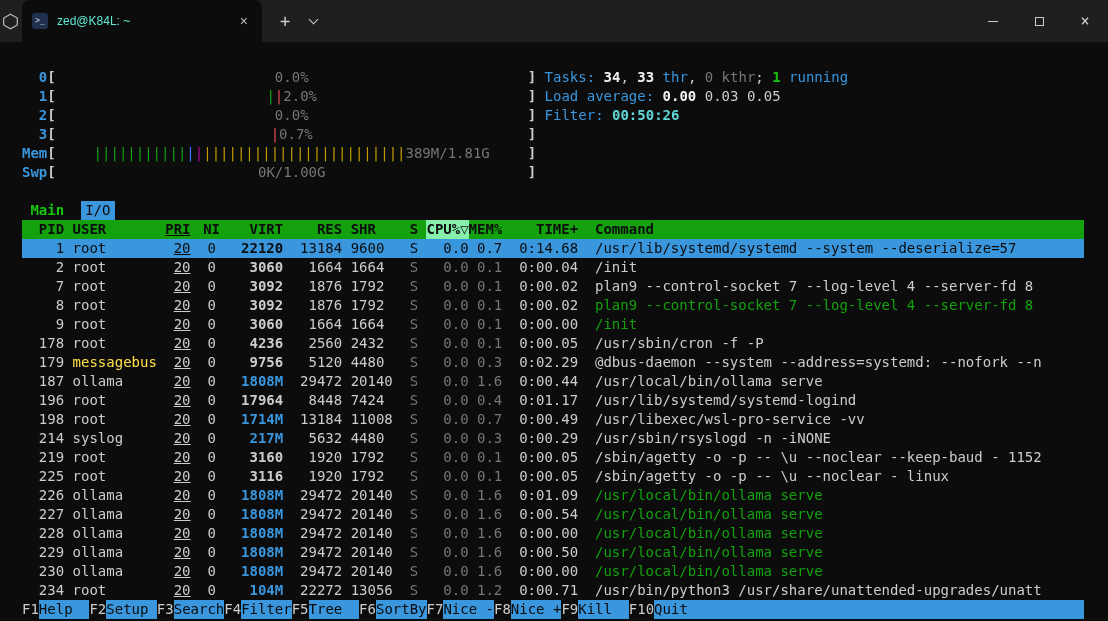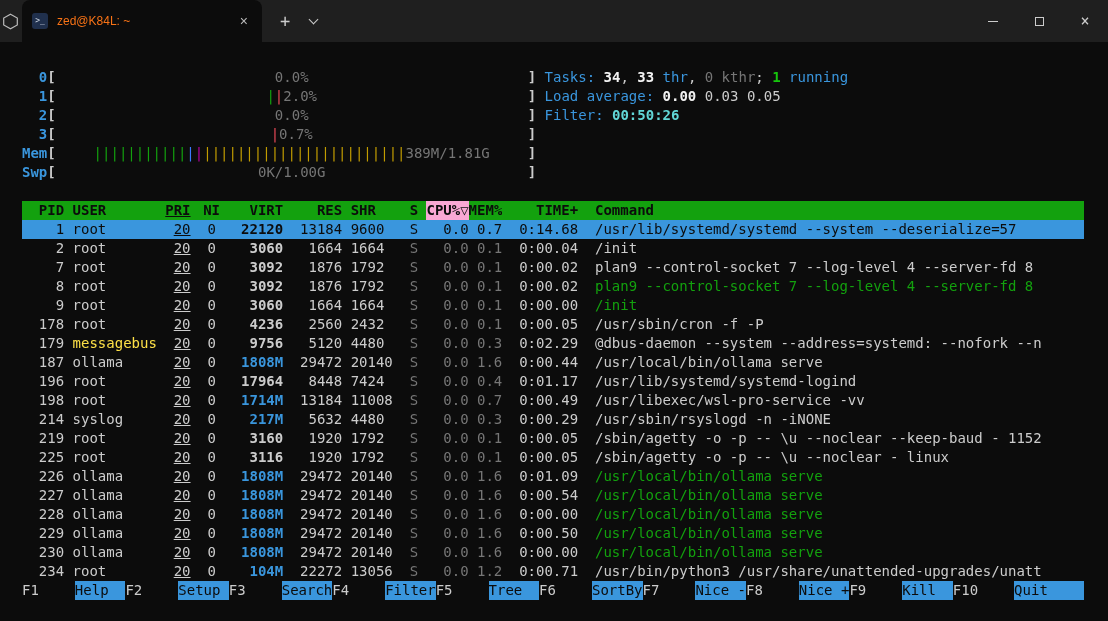--- a/index.html
+++ b/index.html
@@ -6,21 +6,21 @@
   html,body { width:1108px; height:621px; overflow:hidden; }
   body { background:#0C0C0C; font-family:"DejaVu Sans Mono","Liberation Mono",monospace; }
 
   
   .titlebar { height:42px; background:#1F1F1F; display:flex; align-items:stretch; }
   .win-icon { width:22px; display:flex; align-items:center; justify-content:flex-start; padding-left:2px; }
   .tab { width:240px; background:#0C0C0C; border-radius:8px 8px 0 0; display:flex; align-items:center;
          padding:0 10px; gap:9px; font-family:"Liberation Sans","DejaVu Sans",sans-serif; }
   .tab-icon { width:16px; height:16px; border-radius:3px; background:#20304d; color:#cfd8e3;
               font-size:8px; line-height:16px; text-align:center; font-family:"DejaVu Sans Mono",monospace; flex-shrink:0; }
-  .tab-title { color:#f97316; font-size:12px; white-space:nowrap; overflow:hidden; flex:1; }
+  .tab-title { color:#5eead4; font-size:12px; white-space:nowrap; overflow:hidden; flex:1; }
   .tab-close { color:#BBBBBB; font-size:14px; line-height:14px; padding:1px 4px; border-radius:3px; }
   .newtab { color:#CCCCCC; font-size:17px; display:flex; align-items:center; padding:0 10px; margin-left:8px; }
   .tabdrop { display:flex; align-items:center; padding:0 10px; }
   .chev { width:7px; height:7px; border-right:1.5px solid #CCCCCC; border-bottom:1.5px solid #CCCCCC;
           transform:rotate(45deg); margin-top:-4px; }
   .tb-spacer { flex:1; }
   .winctl { display:flex; }
   .wbtn { width:46px; display:flex; align-items:center; justify-content:center; color:#CCCCCC; font-size:15px; }
   .minline { width:10px; height:1px; background:#CCCCCC; display:inline-block; }
   .maxbox { width:9px; height:9px; border:1px solid #CCCCCC; display:inline-block; }
@@ -62,29 +62,29 @@
   .c-res  { width:6ch;  text-align:right; margin-left:1ch; }
   .c-shr  { width:6ch;  text-align:left; margin-left:1ch; }
   .c-s    { width:1ch;  margin-left:1ch; }
   .c-cpu  { width:5ch;  text-align:right; margin-left:1ch; }
   .c-mem  { width:4ch;  text-align:right; }
   .c-time { width:8ch;  text-align:right; margin-left:1ch; }
   .c-cmd  { flex:1 1 auto; min-width:0; margin-left:2ch; }
 
   .hrow { background:#13A10E; }
   .hrow .cell { color:#0C0C0C; font-weight:bold; }
-  .hrow .sortcol { background:#f9a8d4; }
+  .hrow .sortcol { background:#86efac; }
 
   .prow { height:19px; display:flex; white-space:pre; }
   .prow.sel { background:#3A96DD; }
   .prow.sel .cell { color:#0C0C0C !important; }
 
   
   .fnbar { display:flex; }
-  .fnitem { display:flex;gap:36px; }
+  .fnitem { display:flex; }
   .fnkey { color:#CCCCCC; white-space:pre; }
   .fnlabel { display:inline-block; width:6ch; background:#3A96DD; color:#0C0C0C; white-space:pre; }
   .fnfill { flex:1; background:#3A96DD; }
 </style>
 </head>
 <body>
 
 <div class="titlebar">
   <div class="win-icon">
     <svg width="17" height="17" viewBox="0 0 20 20">
@@ -116,20 +116,21 @@
   <div class="content">
     <div>
         <div class="line"><span class="meter"><span class="mlabel">  0</span><span class="mbr">[</span><span class="minner"><span class="ticks"></span><span class="mpct">0.0%</span></span><span class="mbr">]</span></span><span class="gap1"> </span><span class="iline"><span class="c-cyan">Tasks: </span><span class="c-bold">34</span><span class="c-fg">, </span><span class="c-bold">33</span><span class="c-cyan"> thr</span><span class="c-fg">, </span><span class="c-shadow">0</span><span class="c-shadow"> kthr</span><span class="c-fg">; </span><span class="c-bgreen">1</span><span class="c-cyan"> running</span></span></div>
         <div class="line"><span class="meter"><span class="mlabel">  1</span><span class="mbr">[</span><span class="minner"><span class="ticks"><span class="tick-green">|</span><span class="tick-red">|</span></span><span class="mpct">2.0%</span></span><span class="mbr">]</span></span><span class="gap1"> </span><span class="iline"><span class="c-cyan">Load average: </span><span class="c-bold">0.00 </span><span class="c-fg">0.03 </span><span class="c-fg">0.05</span></span></div>
         <div class="line"><span class="meter"><span class="mlabel">  2</span><span class="mbr">[</span><span class="minner"><span class="ticks"></span><span class="mpct">0.0%</span></span><span class="mbr">]</span></span><span class="gap1"> </span><span class="iline"><span class="c-cyan">Filter: </span><span class="c-bcyan">00:50:26</span></span></div>
         <div class="line"><span class="meter"><span class="mlabel">  3</span><span class="mbr">[</span><span class="minner"><span class="ticks"><span class="tick-red">|</span></span><span class="mpct">0.7%</span></span><span class="mbr">]</span></span><span class="gap1"> </span></div>
         <div class="line"><span class="meter"><span class="mlabel">Mem</span><span class="mbr">[</span><span class="minner"><span class="ticks"><span class="tick-green">|||||||||||</span><span class="tick-blue">|</span><span class="tick-magenta">|</span><span class="tick-yellow">||||||||||||||||||||||||</span></span><span class="mpct">389M/1.81G</span></span><span class="mbr">]</span></span><span class="gap1"> </span></div>
         <div class="line"><span class="meter"><span class="mlabel">Swp</span><span class="mbr">[</span><span class="minner"><span class="ticks"></span><span class="mpct">0K/1.00G</span></span><span class="mbr">]</span></span><span class="gap1"> </span></div>
       </div>
     <div class="line"></div>
+    <div class="line stline"><span class="st-active">Main</span><span class="st-inactive">I/O</span></div>
     <div class="line hrow"><span class="cell c-pid">PID</span><span class="cell c-user">USER</span><span class="cell c-pri">PRI</span><span class="cell c-ni">NI</span><span class="cell c-virt">VIRT</span><span class="cell c-res">RES</span><span class="cell c-shr">SHR</span><span class="cell c-s">S</span><span class="cell c-cpu sortcol">CPU%▽</span><span class="cell c-mem">MEM%</span><span class="cell c-time">TIME+</span><span class="cell c-cmd">Command</span></div>
     <div>
         <div class="prow sel"><span class="cell c-pid c-fg">1</span><span class="cell c-user c-fg">root</span><span class="cell c-pri c-fg">20</span><span class="cell c-ni c-fg">0</span><span class="cell c-virt c-fg">22120</span><span class="cell c-res c-fg">13184</span><span class="cell c-shr c-fg">9600</span><span class="cell c-s c-shadow">S</span><span class="cell c-cpu c-shadow">0.0</span><span class="cell c-mem c-shadow">0.7</span><span class="cell c-time c-fg">0:14.68</span><span class="cell c-cmd c-fg">/usr/lib/systemd/systemd --system --deserialize=57</span></div>
         <div class="prow"><span class="cell c-pid c-fg">2</span><span class="cell c-user c-fg">root</span><span class="cell c-pri c-fg">20</span><span class="cell c-ni c-fg">0</span><span class="cell c-virt c-fg">3060</span><span class="cell c-res c-fg">1664</span><span class="cell c-shr c-fg">1664</span><span class="cell c-s c-shadow">S</span><span class="cell c-cpu c-shadow">0.0</span><span class="cell c-mem c-shadow">0.1</span><span class="cell c-time c-fg">0:00.04</span><span class="cell c-cmd c-fg">/init</span></div>
         <div class="prow"><span class="cell c-pid c-fg">7</span><span class="cell c-user c-fg">root</span><span class="cell c-pri c-fg">20</span><span class="cell c-ni c-fg">0</span><span class="cell c-virt c-fg">3092</span><span class="cell c-res c-fg">1876</span><span class="cell c-shr c-fg">1792</span><span class="cell c-s c-shadow">S</span><span class="cell c-cpu c-shadow">0.0</span><span class="cell c-mem c-shadow">0.1</span><span class="cell c-time c-fg">0:00.02</span><span class="cell c-cmd c-fg">plan9 --control-socket 7 --log-level 4 --server-fd 8</span></div>
         <div class="prow"><span class="cell c-pid c-fg">8</span><span class="cell c-user c-fg">root</span><span class="cell c-pri c-fg">20</span><span class="cell c-ni c-fg">0</span><span class="cell c-virt c-fg">3092</span><span class="cell c-res c-fg">1876</span><span class="cell c-shr c-fg">1792</span><span class="cell c-s c-shadow">S</span><span class="cell c-cpu c-shadow">0.0</span><span class="cell c-mem c-shadow">0.1</span><span class="cell c-time c-fg">0:00.02</span><span class="cell c-cmd c-green">plan9 --control-socket 7 --log-level 4 --server-fd 8</span></div>
         <div class="prow"><span class="cell c-pid c-fg">9</span><span class="cell c-user c-fg">root</span><span class="cell c-pri c-fg">20</span><span class="cell c-ni c-fg">0</span><span class="cell c-virt c-fg">3060</span><span class="cell c-res c-fg">1664</span><span class="cell c-shr c-fg">1664</span><span class="cell c-s c-shadow">S</span><span class="cell c-cpu c-shadow">0.0</span><span class="cell c-mem c-shadow">0.1</span><span class="cell c-time c-fg">0:00.00</span><span class="cell c-cmd c-green">/init</span></div>
         <div class="prow"><span class="cell c-pid c-fg">178</span><span class="cell c-user c-fg">root</span><span class="cell c-pri c-fg">20</span><span class="cell c-ni c-fg">0</span><span class="cell c-virt c-fg">4236</span><span class="cell c-res c-fg">2560</span><span class="cell c-shr c-fg">2432</span><span class="cell c-s c-shadow">S</span><span class="cell c-cpu c-shadow">0.0</span><span class="cell c-mem c-shadow">0.1</span><span class="cell c-time c-fg">0:00.05</span><span class="cell c-cmd c-fg">/usr/sbin/cron -f -P</span></div>
         <div class="prow"><span class="cell c-pid c-fg">179</span><span class="cell c-user c-magenta">messagebus</span><span class="cell c-pri c-fg">20</span><span class="cell c-ni c-fg">0</span><span class="cell c-virt c-fg">9756</span><span class="cell c-res c-fg">5120</span><span class="cell c-shr c-fg">4480</span><span class="cell c-s c-shadow">S</span><span class="cell c-cpu c-shadow">0.0</span><span class="cell c-mem c-shadow">0.3</span><span class="cell c-time c-fg">0:02.29</span><span class="cell c-cmd c-fg">@dbus-daemon --system --address=systemd: --nofork --n</span></div>
         <div class="prow"><span class="cell c-pid c-fg">187</span><span class="cell c-user c-fg">ollama</span><span class="cell c-pri c-fg">20</span><span class="cell c-ni c-fg">0</span><span class="cell c-virt c-cyan">1808M</span><span class="cell c-res c-fg">29472</span><span class="cell c-shr c-fg">20140</span><span class="cell c-s c-shadow">S</span><span class="cell c-cpu c-shadow">0.0</span><span class="cell c-mem c-shadow">1.6</span><span class="cell c-time c-fg">0:00.44</span><span class="cell c-cmd c-fg">/usr/local/bin/ollama serve</span></div>

